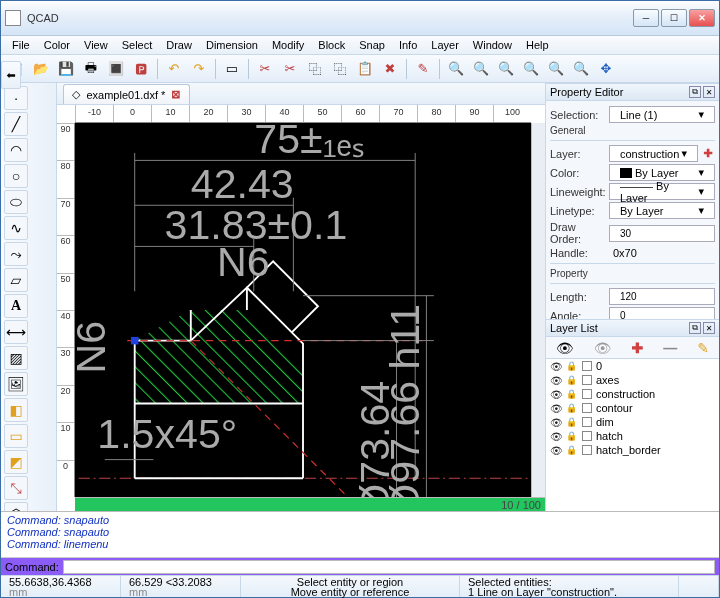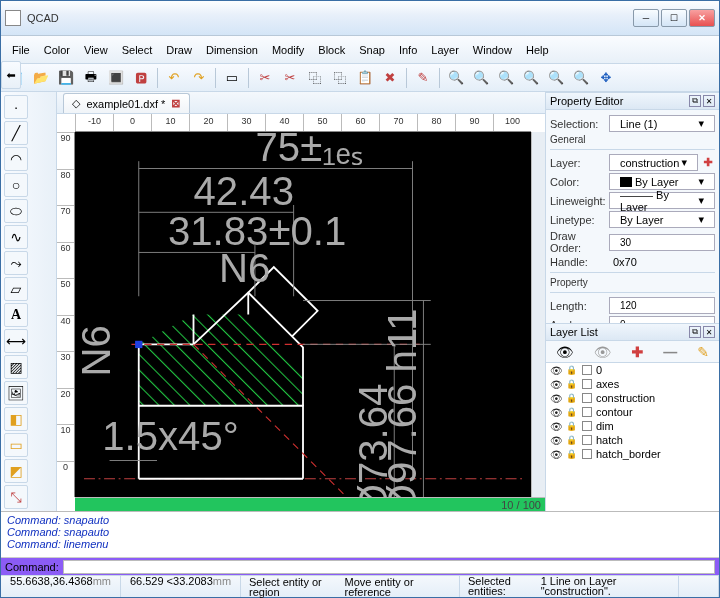--- a/index.html
+++ b/index.html
@@ -4,21 +4,21 @@
 <style>
 *{box-sizing:border-box;margin:0;padding:0;font-family:"Segoe UI",Tahoma,sans-serif;font-size:11px;user-select:none}
 body{background:#d4e5f7;overflow:hidden}
 .window{width:720px;height:598px;border:1px solid #3a6ea5;background:#f0f0f0;display:flex;flex-direction:column;position:relative}
 .titlebar{height:35px;background:linear-gradient(#fdfeff,#e8f0fa 40%,#d4e5f7);display:flex;align-items:center;padding:10px 4px;border-bottom:1px solid #b8c8d8}
 .titlebar .icon{width:16px;height:16px;background:#fff;border:1px solid #888;margin-right:6px}
 .titlebar .title{flex:1;color:#333}
 .winbtns{display:flex;gap:2px}
 .winbtn{width:26px;height:18px;border:1px solid #8899aa;border-radius:2px;background:linear-gradient(#f8fcff,#d4e5f7);display:flex;align-items:center;justify-content:center;font-size:9px;cursor:pointer}
 .winbtn.close{background:linear-gradient(#f8a0a0,#e85050);color:#fff;font-weight:bold}
-.menubar{height:28px;background:linear-gradient(#fafcff,#e8f0f8);display:flex;align-items:center;padding:0 4px;border-bottom:1px solid #c8d8e8}
+.menubar{height:19px;background:linear-gradient(#fafcff,#e8f0f8);display:flex;align-items:center;padding:0 4px;border-bottom:1px solid #c8d8e8}
 .menubar span{padding:2px 7px;cursor:pointer}
 .toolbar{height:28px;background:linear-gradient(#f8fbff,#e4eef8);display:flex;align-items:center;padding:0 4px;gap:3px;border-bottom:1px solid #c8d8e8}
 .tbtn{width:22px;height:22px;border:1px solid transparent;border-radius:2px;display:flex;align-items:center;justify-content:center;cursor:pointer;font-size:13px}
 .tsep{width:1px;height:20px;background:#b8c8d8;margin:0 2px}
 .middle{flex:1;display:flex;overflow:hidden}
 .lefttools{width:56px;background:linear-gradient(90deg,#f8fbff,#e8f0f8);border-right:1px solid #c8d8e8;padding:3px;display:flex;flex-wrap:wrap;gap:2px;align-content:flex-start}
 .lbtn{width:24px;height:24px;border:1px solid #c8d8e8;border-radius:2px;background:#f4f8fc;display:flex;align-items:center;justify-content:center;cursor:pointer;font-size:14px}
 .canvaszone{flex:1;display:flex;flex-direction:column;background:#fff;min-width:0}
 .tabbar{height:22px;background:linear-gradient(#f4f8fc,#e4eef8);display:flex;align-items:flex-end;padding-left:6px;border-bottom:1px solid #c8d8e8}
 .tab{height:20px;padding:0 8px;background:linear-gradient(#fff,#f0f4f8);border:1px solid #b8c8d8;border-bottom:none;border-radius:3px 3px 0 0;display:flex;align-items:center;gap:6px;cursor:pointer;margin-right:4px}
@@ -47,21 +47,21 @@
 .layertools span{font-size:14px;cursor:pointer}
 .layerlist{flex:1;overflow-y:auto;background:#fff}
 .layeritem{display:flex;align-items:center;padding:1px 4px;gap:4px;cursor:pointer}
 .layeritem .eye{font-size:10px;color:#222}
 .layeritem .lock{font-size:9px;color:#888}
 .layeritem .swatch{width:10px;height:10px;border:1px solid #888;background:#fff}
 .cmdlog{height:46px;background:#fff;border-top:1px solid #bbb;padding:2px 6px;color:#1030c0;font-style:italic;font-size:10px;line-height:12px;overflow:hidden}
 .cmdline{height:18px;background:#8b5cf6;border-top:1px solid #ccc;display:flex;align-items:center;padding:0 4px}
 .cmdline input{flex:1;border:1px solid #bbb;height:14px;background:#fff;padding:0 3px;font-size:10px}
 .status{height:22px;background:linear-gradient(#f4f8fc,#e4eef8);border-top:1px solid #c8d8e8;display:flex;align-items:center;font-size:9px}
-.status .cell{padding:0 8px;border-right:1px solid #c8d8e8;height:100%;display:flex;flex-direction:row;justify-content:center;line-height:10px}
+.status .cell{padding:0 8px;border-right:1px solid #c8d8e8;height:100%;display:flex;flex-direction:column;justify-content:center;line-height:10px}
 .colorbox{display:inline-block;width:12px;height:10px;background:#000;vertical-align:middle;margin-right:3px}
 .arrow-lt{position:absolute;top:60px;left:0;width:20px;height:28px;background:linear-gradient(#f8fbff,#e8f0f8);border:1px solid #c8d8e8;display:flex;align-items:center;justify-content:center;cursor:pointer;border-radius:2px}
 </style>
 </head>
 <body>
 
 <div class="window">
   <div class="titlebar">
     <div class="icon"></div>
     <div class="title">QCAD</div>

